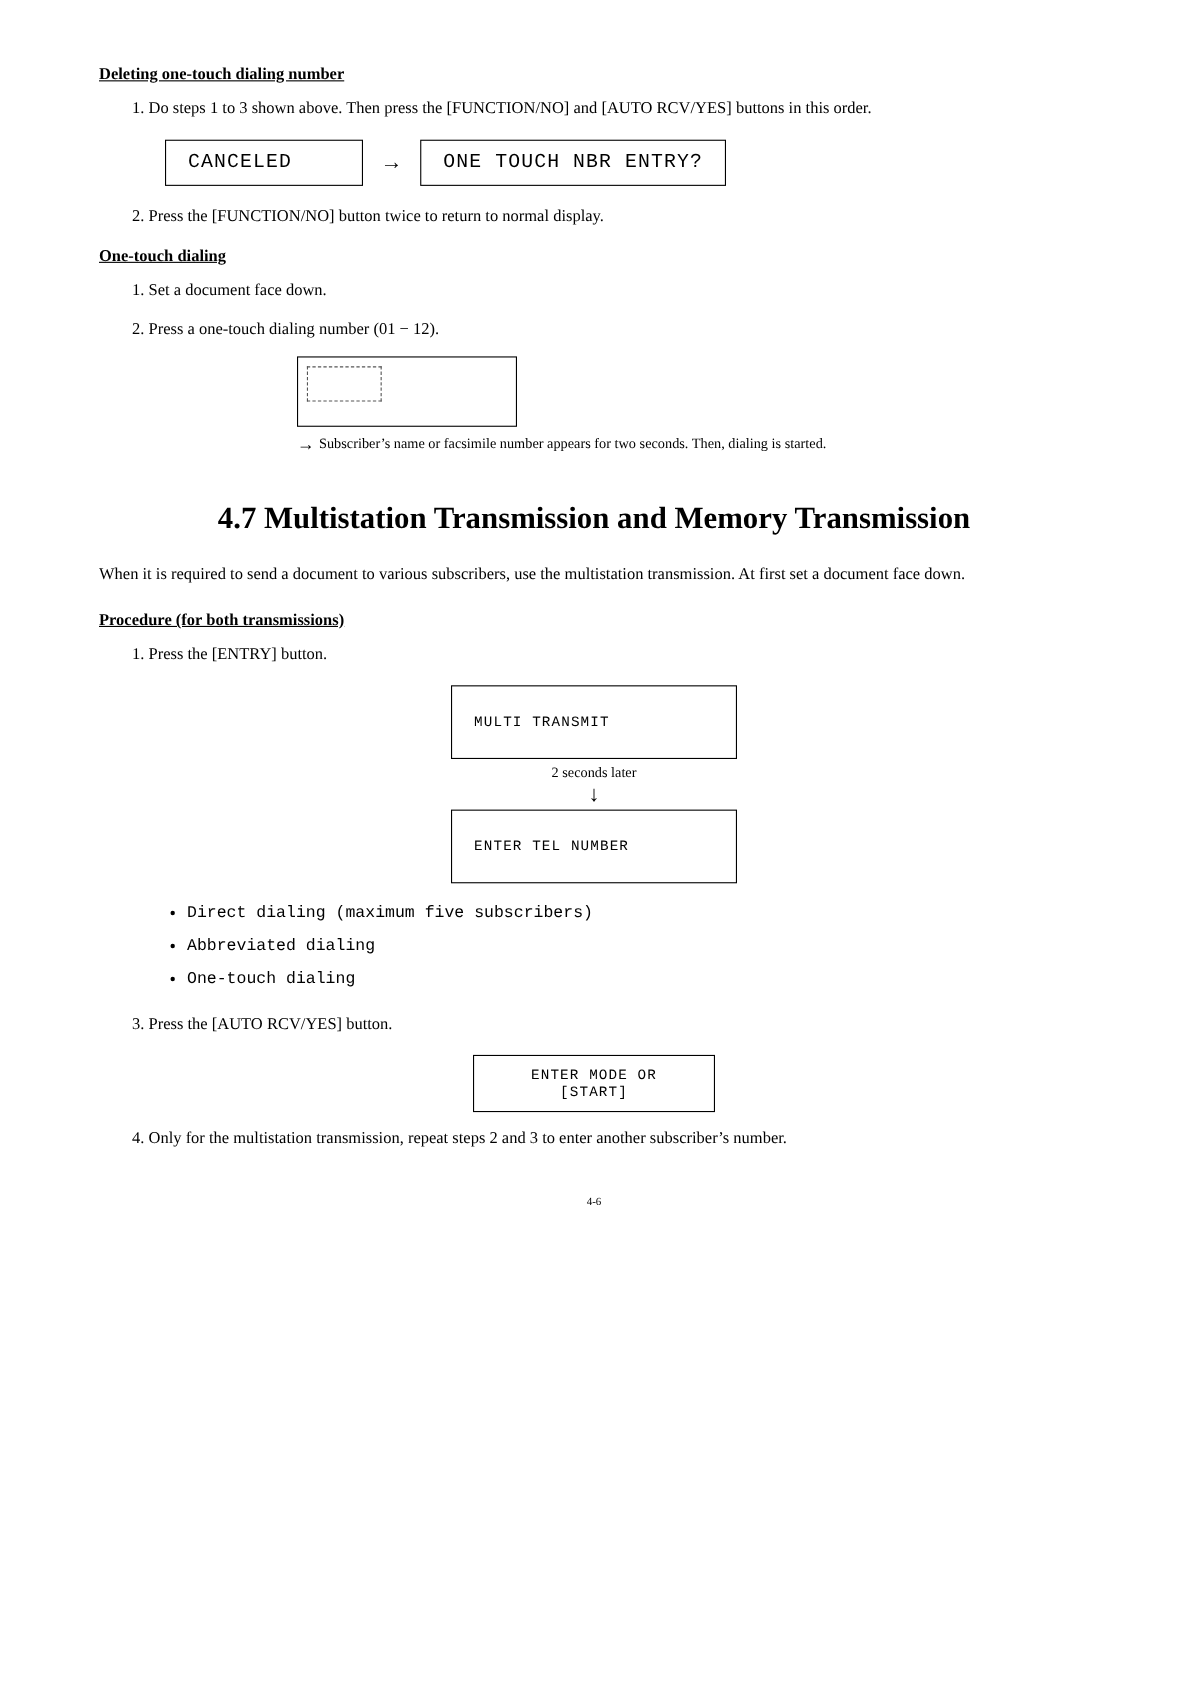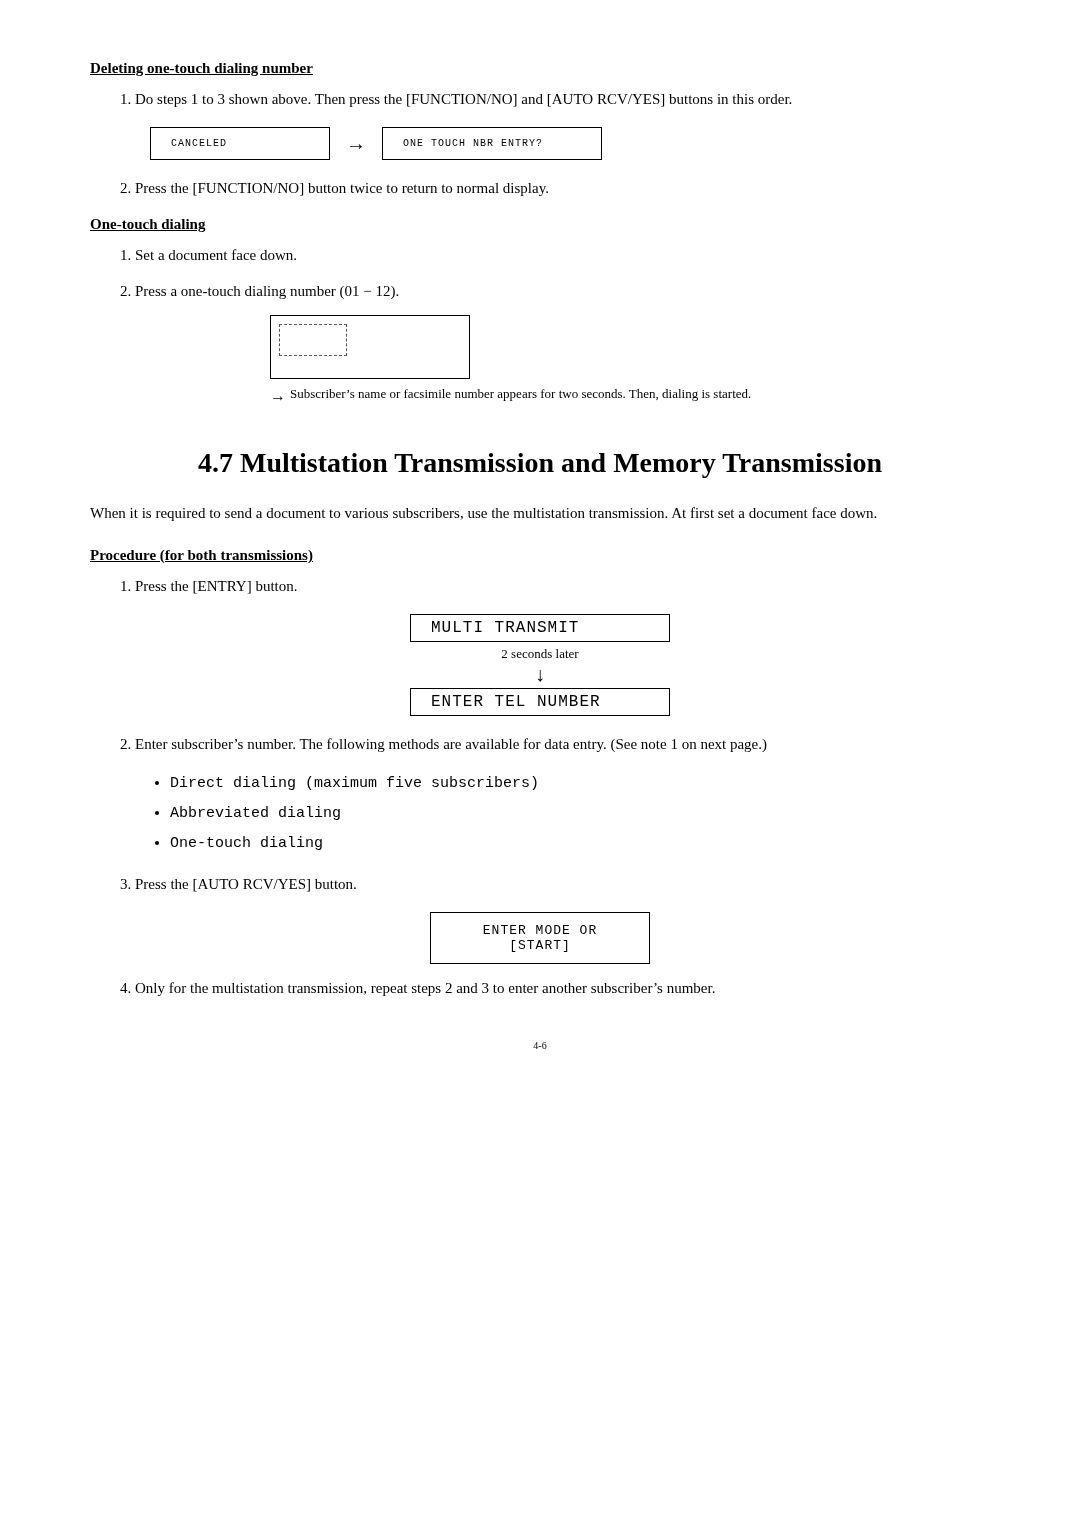--- a/index.html
+++ b/index.html
@@ -38,21 +38,21 @@
     .display-diagram {
       display: flex;
       align-items: center;
       margin: 16px 0 16px 60px;
     }
 
     .display-box {
       border: 1px solid #000;
       padding: 10px 20px;
       font-family: "Courier New", Courier, monospace;
-      font-size: 10px;
+      font-size: 18px;
       letter-spacing: 1px;
       min-width: 180px;
       text-align: left;
       background: #fff;
     }
 
     .display-box.wide {
       min-width: 220px;
     }
 
@@ -85,23 +85,23 @@
       line-height: 1.7;
     }
 
     .multi-transmit-diagram {
       margin: 16px auto 16px auto;
       width: 260px;
     }
 
     .multi-transmit-box {
       border: 1px solid #000;
-      padding: 4px 20px;
+      padding: 25px 20px;
       font-family: "Courier New", Courier, monospace;
-      font-size: 16px;
+      font-size: 13px;
       letter-spacing: 1px;
       text-align: left;
       background: #fff;
     }
 
     .down-arrow-container {
       display: flex;
       flex-direction: column;
       align-items: center;
       padding: 4px 0;
@@ -233,24 +233,20 @@
 
     <div class="multi-transmit-diagram">
       <div class="multi-transmit-box">MULTI TRANSMIT</div>
       <div class="down-arrow-container">
         <div class="down-arrow-label">2 seconds later</div>
         <div class="down-arrow-symbol">↓</div>
       </div>
       <div class="multi-transmit-box">ENTER TEL NUMBER</div>
     </div>
 
-    <div class="step-block ml-30" style="margin-top: 16px;">
-      <span>2. </span>
-      <span>Enter subscriber’s number. The following methods are available for data entry. (See note 1 on next page.)</span>
-    </div>
 
     <ul class="bullet-list">
       <li>Direct dialing (maximum five subscribers)</li>
       <li>Abbreviated dialing</li>
       <li>One-touch dialing</li>
     </ul>
 
     <div class="step-block ml-30">
       <span>3. </span>
       <span>Press the [AUTO RCV/YES] button.</span>

